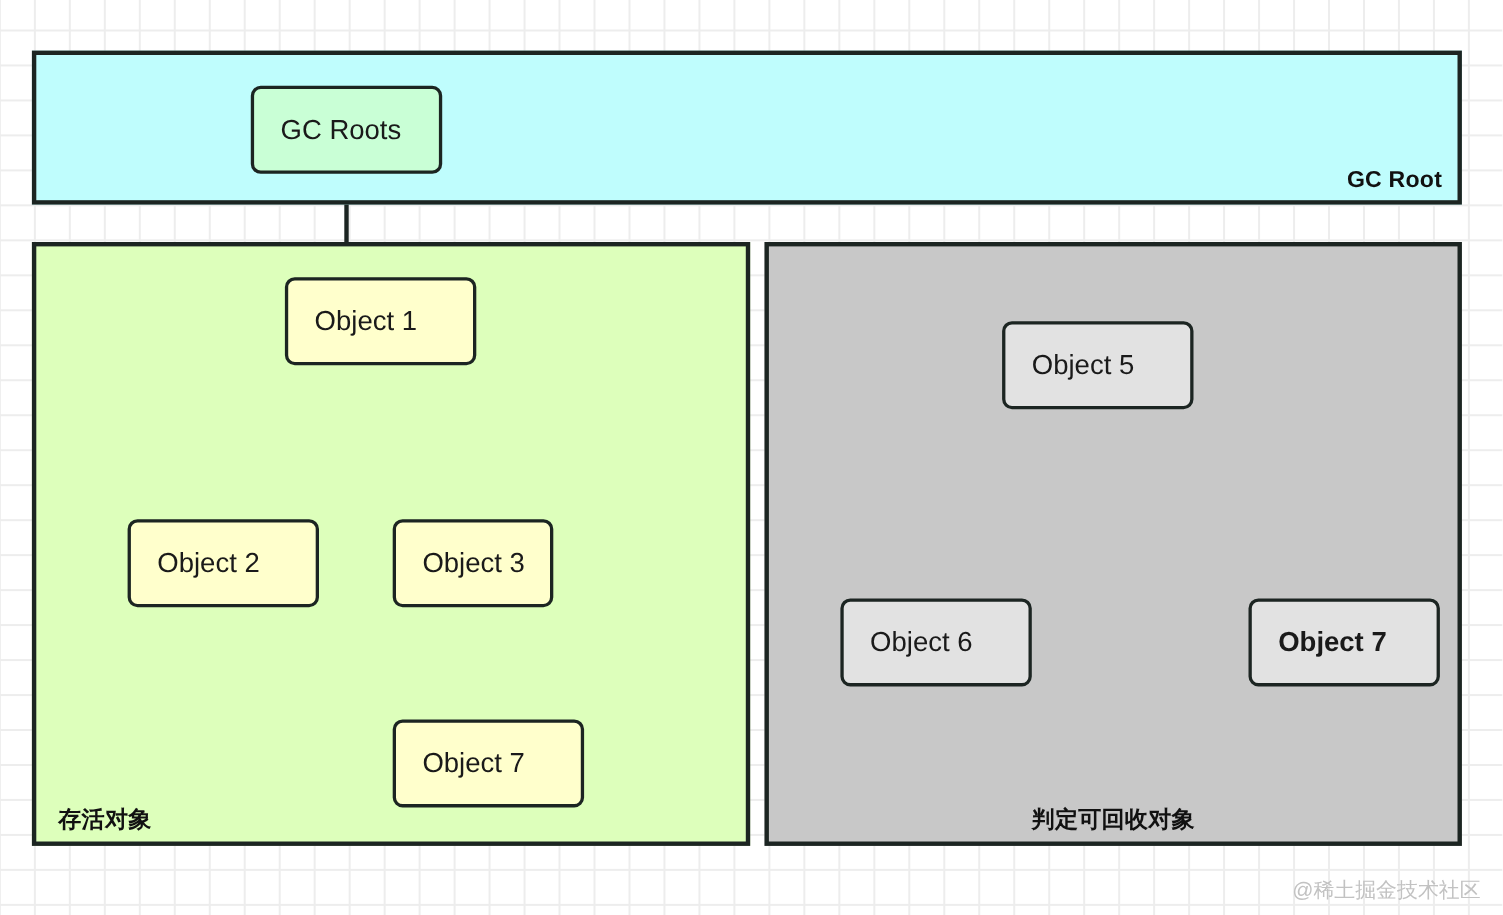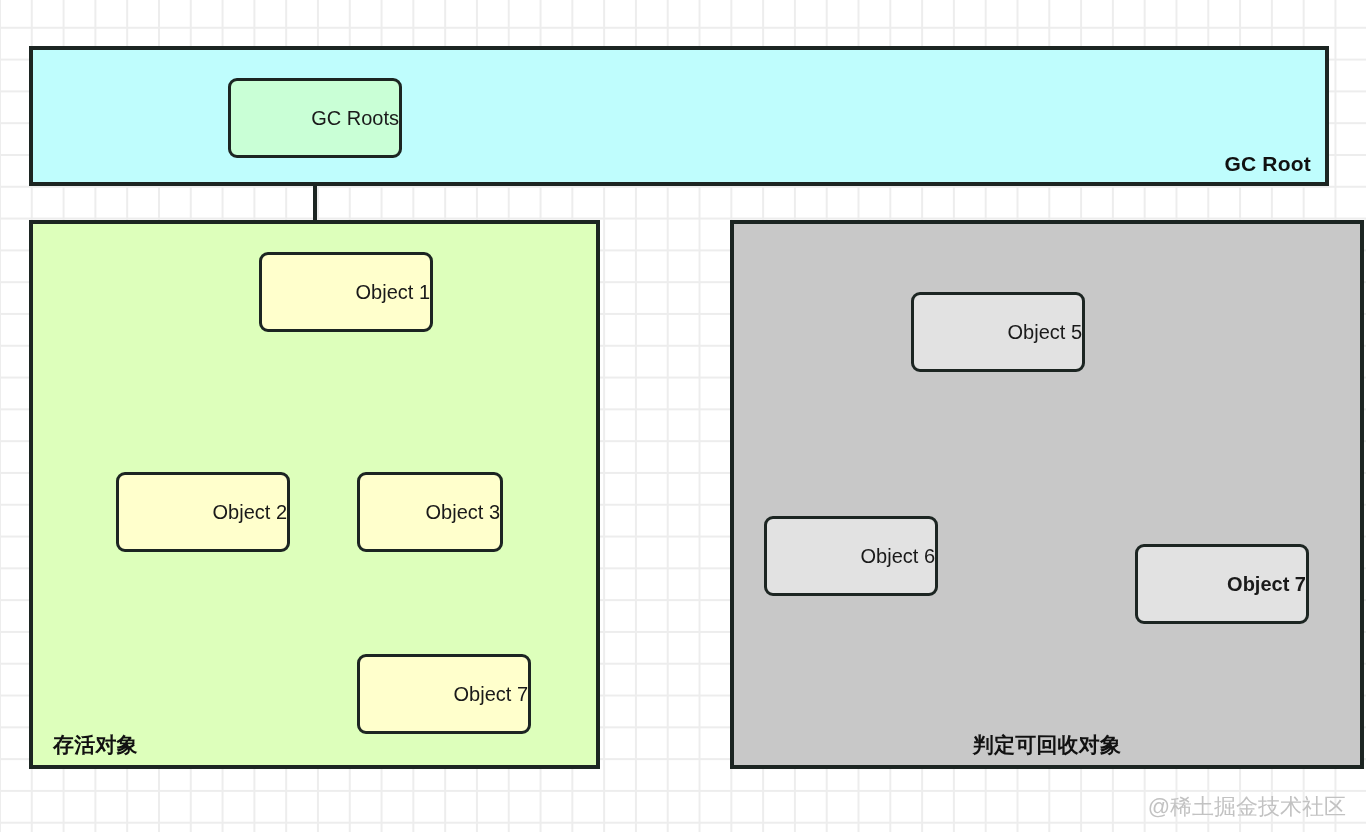--- a/index.html
+++ b/index.html
@@ -24,27 +24,26 @@
     position: absolute;
     border: 4px solid #1c2522;
     box-sizing: border-box;
     padding-left: 28px;
   }
   #region-gcroot {
     left: 29px; top: 46px; width: 1300px; height: 140px;
     background: #bffdfd;
   }
   #region-alive {
-    left: 29px; top: 220px; width: 571px; height: 549px;
+    left: 29px; top: 220px; width: 653px; height: 549px;
     background: #ddffbb;
   }
   #region-garbage {
     left: 695px; top: 220px; width: 634px; height: 549px;
     background: #c8c8c8;
-    margin-left: 35px;
   }
   .region-label {
     position: absolute;
     bottom: 8px;
     font-size: 21px;
     font-weight: bold;
     color: #111111;
     letter-spacing: 0.2px;
     white-space: nowrap;
   }
@@ -59,44 +58,44 @@
     pointer-events: none;
   }
 
   .node {
     position: absolute;
     box-sizing: border-box;
     border: 3.5px solid #1c2522;
     border-radius: 9px;
     display: flex;
     align-items: center;
-    justify-content: flex-end;
-    font-size: 20px;
+    justify-content: flex-start;
+    font-size: 25px;
     color: #1a1a1a;
     white-space: nowrap;
     padding-left: 24px;
   }
   .node-root    { background: #c9ffd6; }
   .node-alive   { background: #ffffcc; }
   .node-garbage { background: #e2e2e2; margin-left: 31px; }
 
   #node-gcroots  { left: 228px; top: 78px;  width: 174px; height: 80px; }
   #node-object1  { left: 228px; top: 252px; width: 174px; height: 80px; margin-left: 31px; }
   #node-object2  { left: 96px;  top: 472px; width: 174px; height: 80px; margin-left: 20px; }
   #node-object3  { left: 357px; top: 472px; width: 146px; height: 80px; }
   #node-object4  { left: 357px; top: 654px; width: 174px; height: 80px; }
   #node-object5  { left: 880px; top: 292px; width: 174px; height: 80px; }
-  #node-object6  { left: 733px; top: 516px; width: 174px; height: 80px; }
+  #node-object6  { left: 733px; top: 544px; width: 174px; height: 80px; }
   #node-object7  { left: 1104px;top: 544px; width: 174px; height: 80px; font-weight: bold; }
 
   #watermark {
     position: absolute;
     right: 20px;
     bottom: 10px;
-    font-size: 22px;
+    font-size: 19px;
     color: #c2c2c2;
     white-space: nowrap;
   }
 </style>
 </head>
 <body>
 
 <div id="canvas">
 
   <svg id="edges" viewBox="0 0 1366 832" xmlns="http://www.w3.org/2000/svg">

